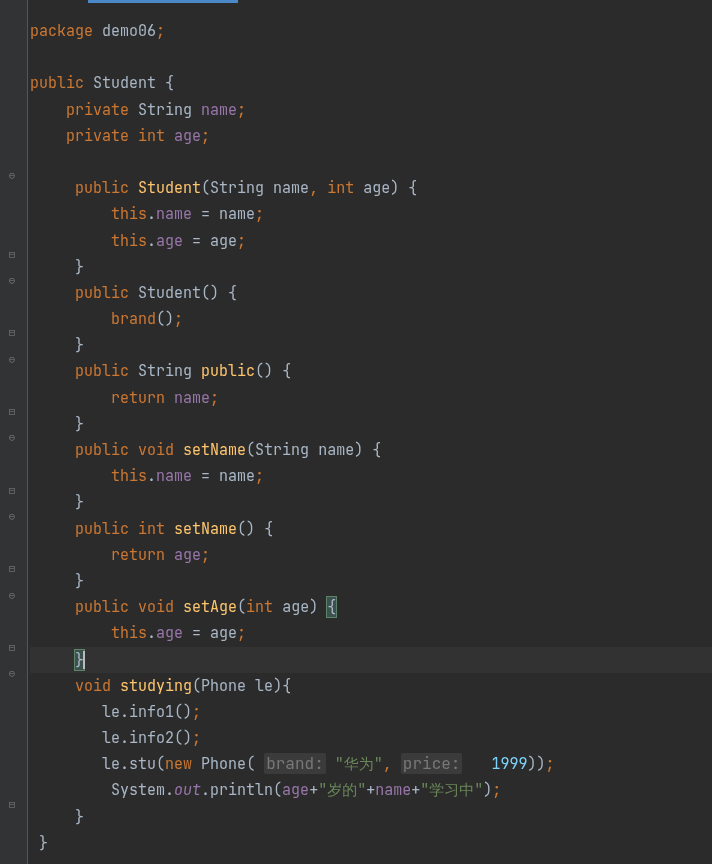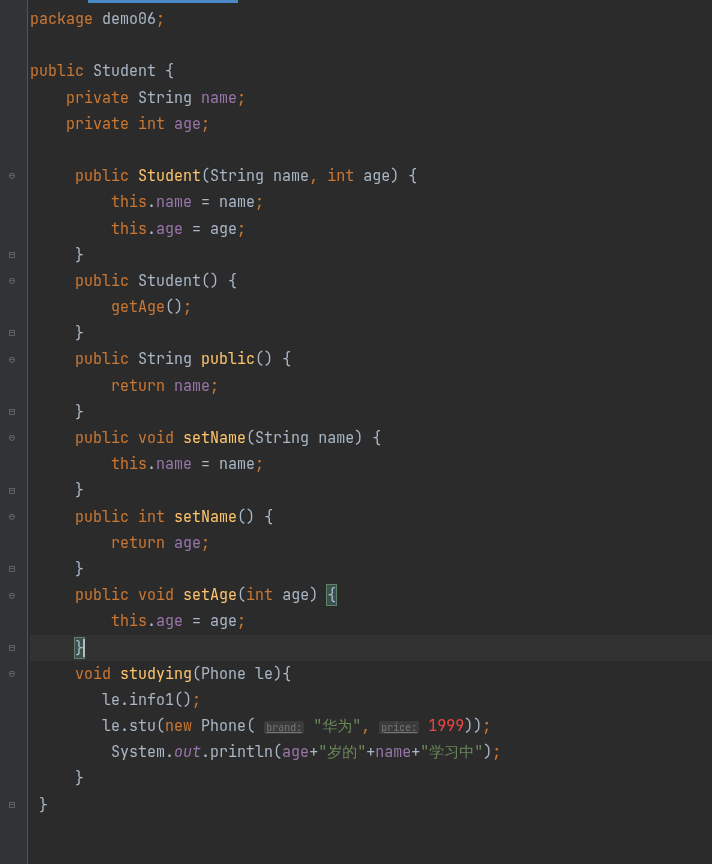--- a/index.html
+++ b/index.html
@@ -39,43 +39,43 @@
     left: 5px;
     width: 14px;
     height: 14px;
     color: #6e6e6e;
     font-size: 11px;
     text-align: center;
     line-height: 14px;
   }
   .code-area {
     flex: 1;
-    padding-top: 6px;
+    padding-top: 18px;
     padding-left: 2px;
     position: relative;
   }
   .line {
     white-space: pre;
     height: 26.2px;
     padding-left: 0;
   }
   .line.highlight {
     background: #323232;
   }
   .line > span { position: relative; z-index: 1; }
   
   
   .kw { color: #cc7832; }      
   .ident { color: #a9b7c6; }   
   .field { color: #9876aa; }   
   .method { color: #ffc66d; }    
   .semi { color: #cc7832; }    
   .str { color: #6a8759; }     
-  .num { color: #ef4444; }     
-  .hint { color: #787878; background: #3b3b3b; padding: 0 2px; border-radius: 2px; font-size: 10px; text-decoration: underline;}
+  .num { color: #7dd3fc; margin-left: 20px; }     
+  .hint { color: #787878; background: #3b3b3b; padding: 0 2px; border-radius: 2px; font-size: 16px;}
   .match-brace { background: #3b514d; border: 1px solid #5f826b; margin: -1px; }
   .cursor {
     display: inline-block;
     width: 2px;
     height: 18px;
     background: #bbb;
     vertical-align: middle;
     margin-left: -1px;
   }
 </style>
@@ -108,35 +108,36 @@
 <div class="line"></div>
 <div class="line"><span class="kw">public</span><span class="ident"> </span><span class="ident">Student</span><span class="ident"> </span><span class="ident">{</span></div>
 <div class="line"><span class="ident">    </span><span class="kw">private</span><span class="ident"> </span><span class="ident">String</span><span class="ident"> </span><span class="field">name</span><span class="semi">;</span></div>
 <div class="line"><span class="ident">    </span><span class="kw">private</span><span class="ident"> </span><span class="kw">int</span><span class="ident"> </span><span class="field">age</span><span class="semi">;</span></div>
 <div class="line"></div>
 <div class="line"><span class="ident">     </span><span class="kw">public</span><span class="ident"> </span><span class="method">Student</span><span class="ident">(</span><span class="ident">String</span><span class="ident"> </span><span class="ident">name</span><span class="semi">,</span><span class="ident"> </span><span class="kw">int</span><span class="ident"> </span><span class="ident">age</span><span class="ident">)</span><span class="ident"> </span><span class="ident">{</span></div>
 <div class="line"><span class="ident">         </span><span class="kw">this</span><span class="ident">.</span><span class="field">name</span><span class="ident"> = </span><span class="ident">name</span><span class="semi">;</span></div>
 <div class="line"><span class="ident">         </span><span class="kw">this</span><span class="ident">.</span><span class="field">age</span><span class="ident"> = </span><span class="ident">age</span><span class="semi">;</span></div>
 <div class="line"><span class="ident">     </span><span class="ident">}</span></div>
 <div class="line"><span class="ident">     </span><span class="kw">public</span><span class="ident"> </span><span class="ident">Student</span><span class="ident">()</span><span class="ident"> </span><span class="ident">{</span></div>
-<div class="line"><span class="ident">         </span><span class="kw">getAge</span><span class="ident">()</span><span class="semi">;</span></div>
+<div class="line"><span class="ident">         </span><span class="kw">brand</span><span class="ident">()</span><span class="semi">;</span></div>
 <div class="line"><span class="ident">     </span><span class="ident">}</span></div>
 <div class="line"><span class="ident">     </span><span class="kw">public</span><span class="ident"> </span><span class="ident">String</span><span class="ident"> </span><span class="method">public</span><span class="ident">()</span><span class="ident"> </span><span class="ident">{</span></div>
 <div class="line"><span class="ident">         </span><span class="kw">return</span><span class="ident"> </span><span class="field">name</span><span class="semi">;</span></div>
 <div class="line"><span class="ident">     </span><span class="ident">}</span></div>
 <div class="line"><span class="ident">     </span><span class="kw">public</span><span class="ident"> </span><span class="kw">void</span><span class="ident"> </span><span class="method">setName</span><span class="ident">(</span><span class="ident">String</span><span class="ident"> </span><span class="ident">name</span><span class="ident">)</span><span class="ident"> </span><span class="ident">{</span></div>
 <div class="line"><span class="ident">         </span><span class="kw">this</span><span class="ident">.</span><span class="field">name</span><span class="ident"> = </span><span class="ident">name</span><span class="semi">;</span></div>
 <div class="line"><span class="ident">     </span><span class="ident">}</span></div>
 <div class="line"><span class="ident">     </span><span class="kw">public</span><span class="ident"> </span><span class="kw">int</span><span class="ident"> </span><span class="method">setName</span><span class="ident">()</span><span class="ident"> </span><span class="ident">{</span></div>
 <div class="line"><span class="ident">         </span><span class="kw">return</span><span class="ident"> </span><span class="field">age</span><span class="semi">;</span></div>
 <div class="line"><span class="ident">     </span><span class="ident">}</span></div>
 <div class="line"><span class="ident">     </span><span class="kw">public</span><span class="ident"> </span><span class="kw">void</span><span class="ident"> </span><span class="method">setAge</span><span class="ident">(</span><span class="kw">int</span><span class="ident"> </span><span class="ident">age</span><span class="ident">)</span><span class="ident"> </span><span class="ident match-brace">{</span></div>
 <div class="line"><span class="ident">         </span><span class="kw">this</span><span class="ident">.</span><span class="field">age</span><span class="ident"> = </span><span class="ident">age</span><span class="semi">;</span></div>
 <div class="line highlight"><span class="ident">     </span><span class="ident match-brace">}</span><span class="cursor"></span></div>
 <div class="line"><span class="ident">     </span><span class="kw">void</span><span class="ident"> </span><span class="method">studying</span><span class="ident">(</span><span class="ident">Phone</span><span class="ident"> </span><span class="ident">le</span><span class="ident">)</span><span class="ident">{</span></div>
 <div class="line"><span class="ident">        </span><span class="ident">le</span><span class="ident">.</span><span class="ident">info1</span><span class="ident">()</span><span class="semi">;</span></div>
+<div class="line"><span class="ident">        </span><span class="ident">le</span><span class="ident">.</span><span class="ident">info2</span><span class="ident">()</span><span class="semi">;</span></div>
 <div class="line"><span class="ident">        </span><span class="ident">le</span><span class="ident">.</span><span class="ident">stu</span><span class="ident">(</span><span class="kw">new</span><span class="ident"> </span><span class="ident">Phone</span><span class="ident">(</span><span class="ident"> </span><span class="hint">brand:</span><span class="ident"> </span><span class="str">"华为"</span><span class="semi">,</span><span class="ident"> </span><span class="hint">price:</span><span class="ident"> </span><span class="num">1999</span><span class="ident">))</span><span class="semi">;</span></div>
 <div class="line"><span class="ident">         </span><span class="ident">System</span><span class="ident">.</span><span class="field" style="font-style:italic">out</span><span class="ident">.</span><span class="ident">println</span><span class="ident">(</span><span class="field">age</span><span class="ident">+</span><span class="str">"岁的"</span><span class="ident">+</span><span class="field">name</span><span class="ident">+</span><span class="str">"学习中"</span><span class="ident">)</span><span class="semi">;</span></div>
 <div class="line"><span class="ident">     </span><span class="ident">}</span></div>
 <div class="line"><span class="ident"> </span><span class="ident">}</span></div>
 
   </div>
 </div>
 
 </body></html>

